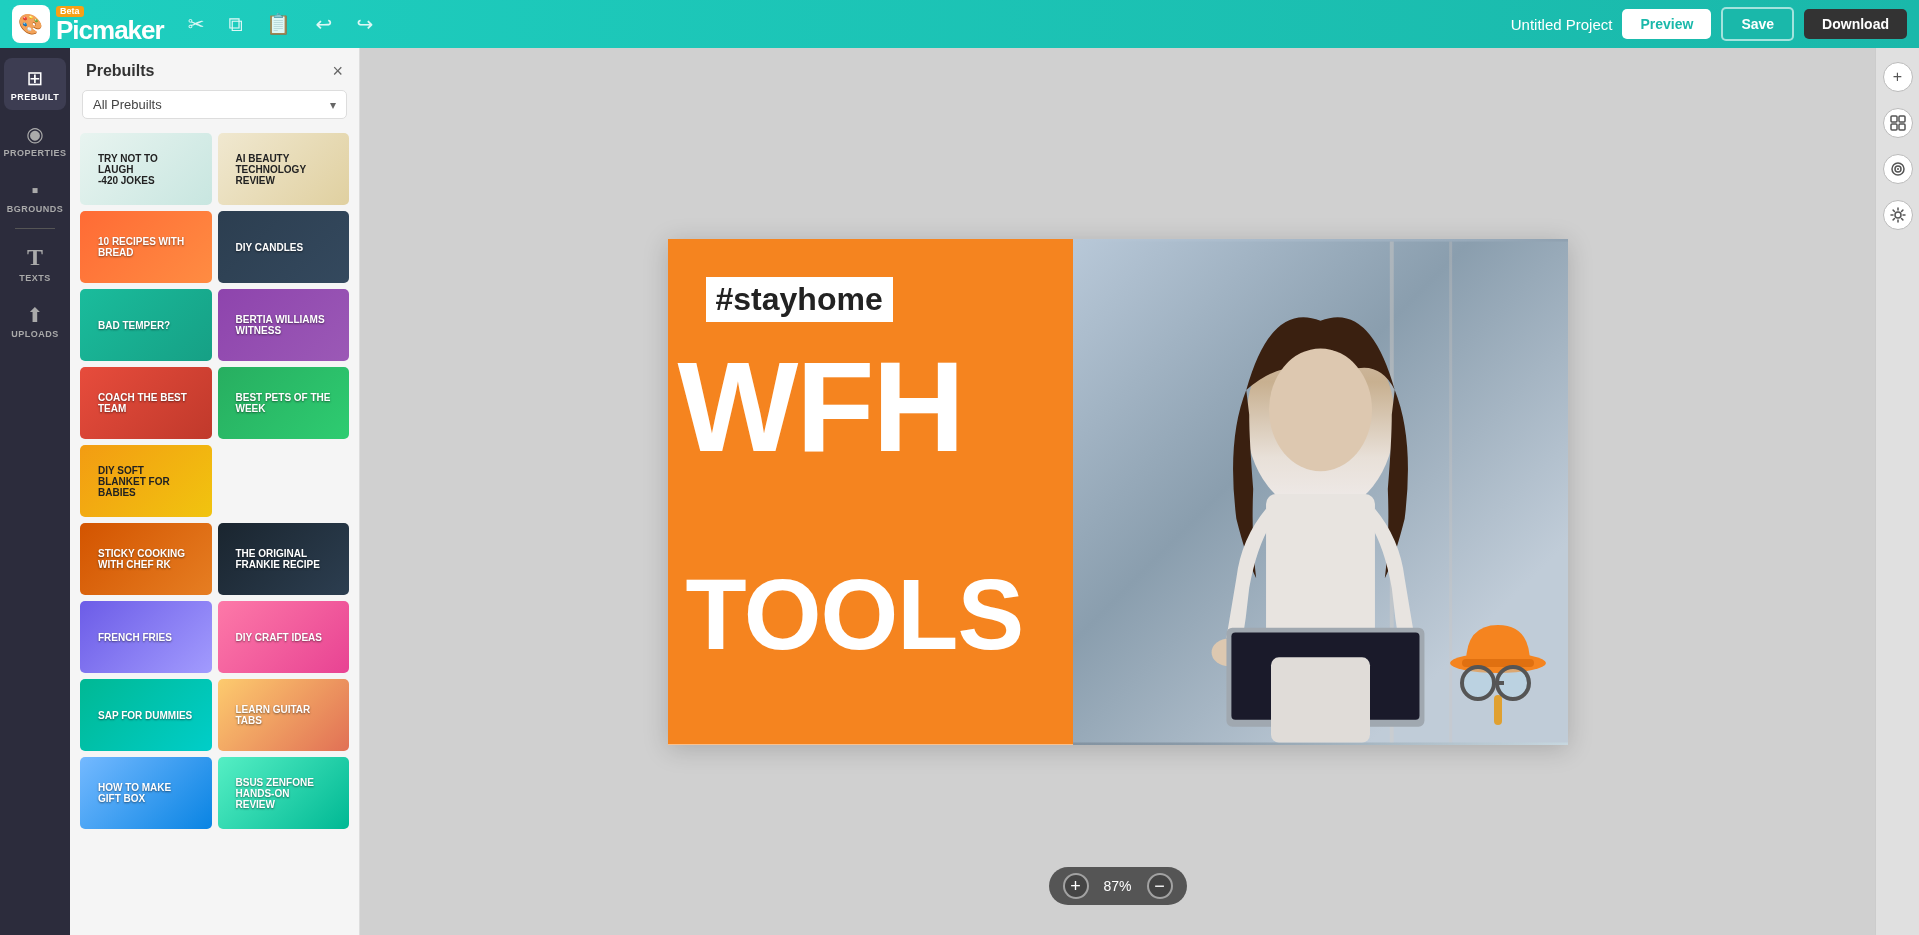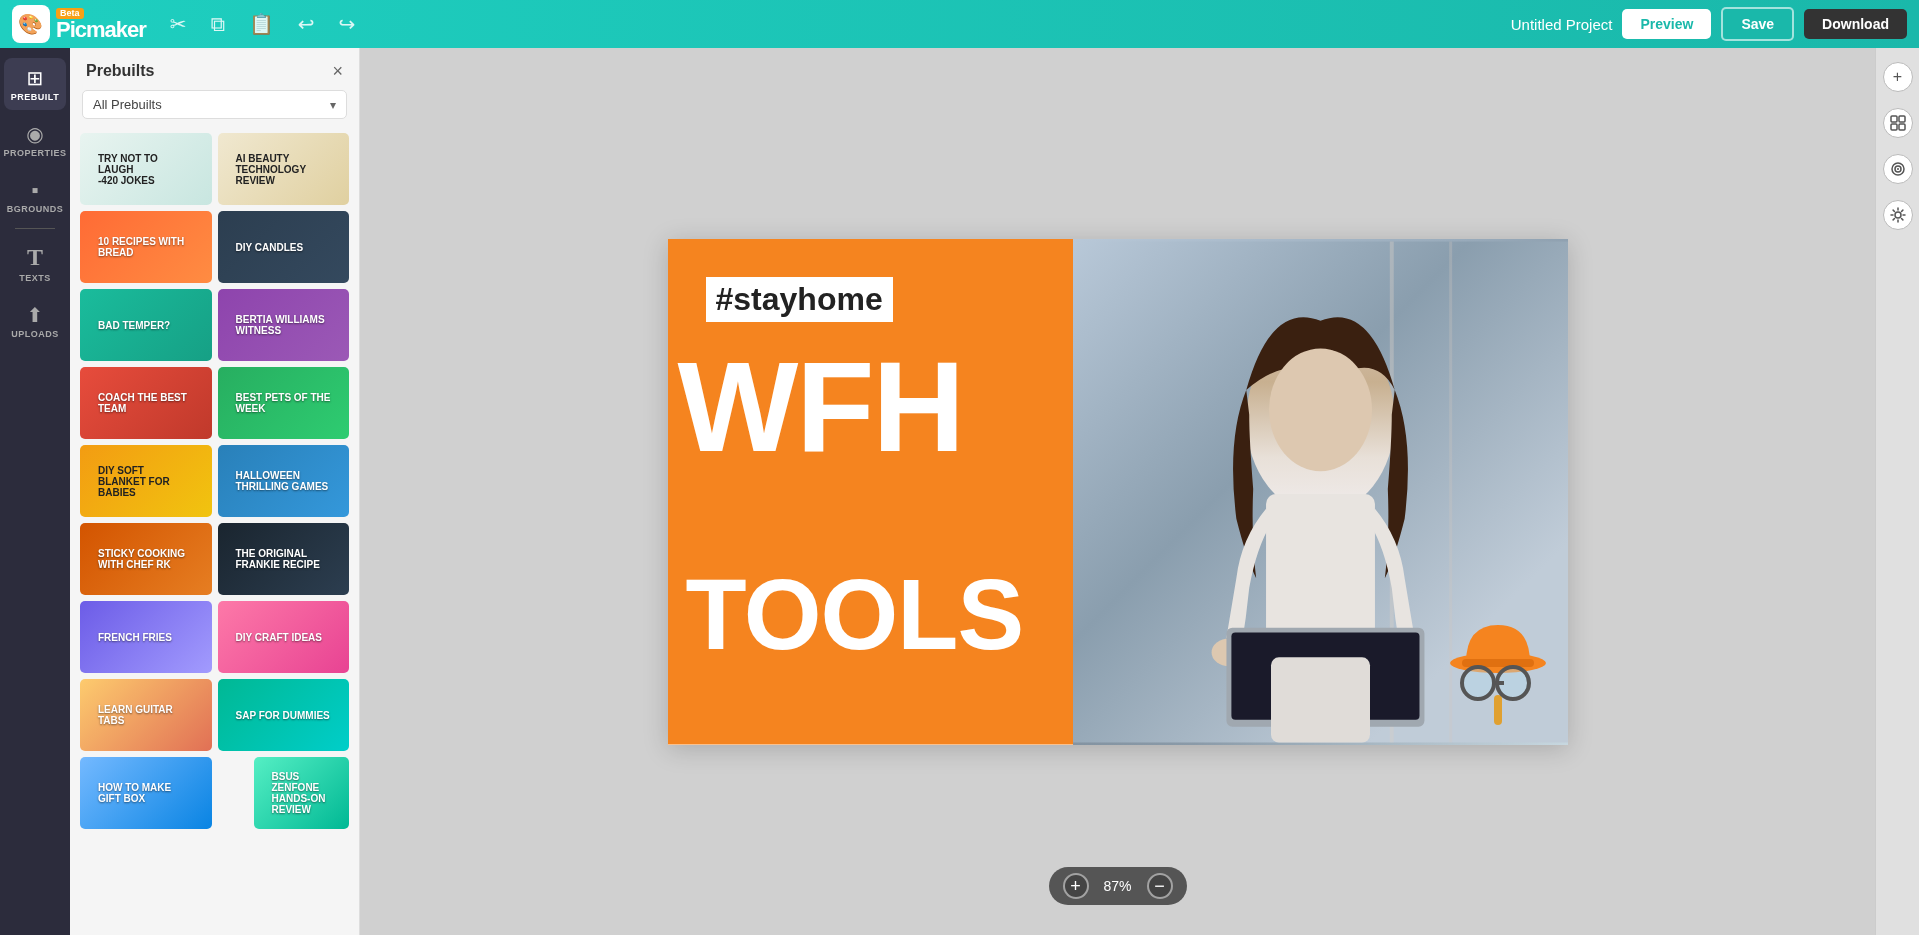--- a/index.html
+++ b/index.html
@@ -40,21 +40,21 @@
     .logo-beta {
       font-size: 9px;
       color: #fff;
       background: #f8a015;
       border-radius: 3px;
       padding: 1px 4px;
       font-weight: bold;
       align-self: flex-start;
     }
     .logo-name {
-      font-size: 22px;
+      font-size: 26px;
       font-weight: 900;
       color: #fff;
       font-family: 'Arial Black', Arial, sans-serif;
       letter-spacing: -1px;
     }
     .topbar-tools {
       display: flex;
       align-items: center;
       gap: 16px;
       flex: 1;
@@ -236,21 +236,21 @@
     .thumb-8 { background: linear-gradient(135deg, #27ae60 0%, #2ecc71 100%); }
     .thumb-9 { background: linear-gradient(135deg, #f39c12 0%, #f1c40f 100%); }
     .thumb-10 { background: linear-gradient(135deg, #2980b9 0%, #3498db 100%); }
     .thumb-11 { background: linear-gradient(135deg, #d35400 0%, #e67e22 100%); }
     .thumb-12 { background: linear-gradient(135deg, #1a252f 0%, #2c3e50 100%); }
     .thumb-13 { background: linear-gradient(135deg, #6c5ce7 0%, #a29bfe 100%); }
     .thumb-14 { background: linear-gradient(135deg, #fd79a8 0%, #e84393 100%); }
     .thumb-15 { background: linear-gradient(135deg, #00b894 0%, #00cec9 100%); }
     .thumb-16 { background: linear-gradient(135deg, #fdcb6e 0%, #e17055 100%); }
     .thumb-17 { background: linear-gradient(135deg, #74b9ff 0%, #0984e3 100%); }
-    .thumb-18 { background: linear-gradient(135deg, #55efc4 0%, #00b894 100%); margin-left: 36px; }
+    .thumb-18 { background: linear-gradient(135deg, #55efc4 0%, #00b894 100%); }
 
     
     .canvas-area {
       flex: 1;
       display: flex;
       flex-direction: column;
       align-items: center;
       justify-content: center;
       background: #d0d0d0;
       position: relative;
@@ -540,25 +540,20 @@
           </div>
         </div>
       </div>
 
       <div class="prebuilts-row">
         <div class="prebuilt-thumb thumb-9">
           <div class="thumb-overlay">
             <div class="thumb-title dark-text">DIY SOFT BLANKET FOR BABIES</div>
           </div>
         </div>
-        <div class="prebuilt-thumb thumb-10">
-          <div class="thumb-overlay">
-            <div class="thumb-title">HALLOWEEN THRILLING GAMES</div>
-          </div>
-        </div>
       </div>
 
       <div class="prebuilts-row">
         <div class="prebuilt-thumb thumb-11">
           <div class="thumb-overlay">
             <div class="thumb-title">STICKY COOKING WITH CHEF RK</div>
           </div>
         </div>
         <div class="prebuilt-thumb thumb-12">
           <div class="thumb-overlay">
@@ -574,28 +569,28 @@
           </div>
         </div>
         <div class="prebuilt-thumb thumb-14">
           <div class="thumb-overlay">
             <div class="thumb-title">DIY CRAFT IDEAS</div>
           </div>
         </div>
       </div>
 
       <div class="prebuilts-row">
+        <div class="prebuilt-thumb thumb-15">
+          <div class="thumb-overlay">
+            <div class="thumb-title">SAP FOR DUMMIES</div>
+          </div>
+        </div>
         <div class="prebuilt-thumb thumb-16">
           <div class="thumb-overlay">
             <div class="thumb-title">LEARN GUITAR TABS</div>
-          </div>
-        </div>
-        <div class="prebuilt-thumb thumb-15">
-          <div class="thumb-overlay">
-            <div class="thumb-title">SAP FOR DUMMIES</div>
           </div>
         </div>
       </div>
 
       <div class="prebuilts-row">
         <div class="prebuilt-thumb thumb-17">
           <div class="thumb-overlay">
             <div class="thumb-title">HOW TO MAKE GIFT BOX</div>
           </div>
         </div>

